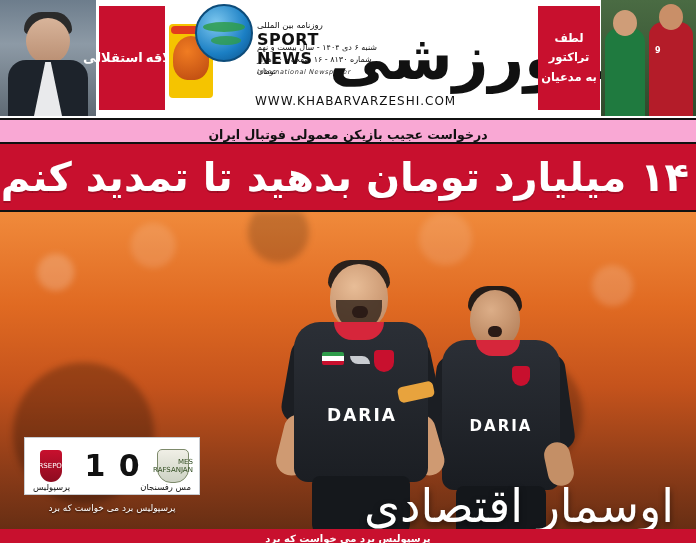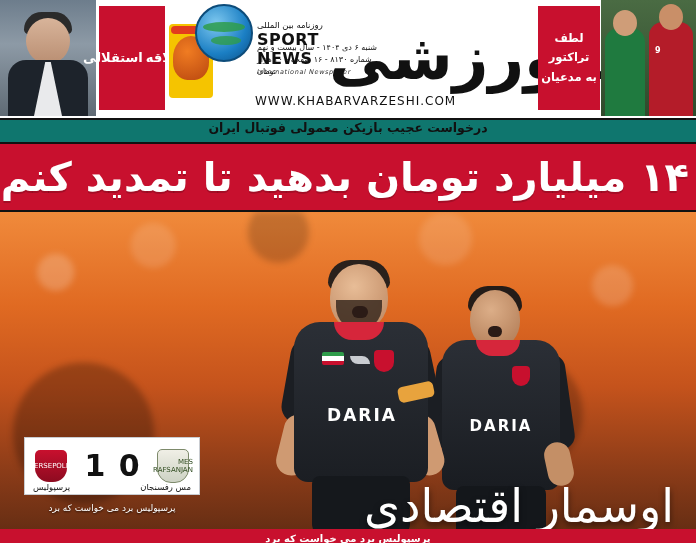--- a/index.html
+++ b/index.html
@@ -50,22 +50,22 @@
     font-size:11.5px;font-weight:bold;line-height:1.35;text-align:center;}
   .mh-photo-right{position:absolute;right:0;top:0;width:95px;height:116px;overflow:hidden;
     background:linear-gradient(180deg,#4a6b43 0%,#2f4a2c 100%);}
   .mh-photo-right .gk{position:absolute;left:4px;top:28px;width:40px;height:88px;background:#1f7a3f;border-radius:14px 14px 0 0;}
   .mh-photo-right .gkh{position:absolute;left:12px;top:10px;width:24px;height:26px;border-radius:50%;background:#cf9d78;}
   .mh-photo-right .pl{position:absolute;left:48px;top:22px;width:44px;height:94px;background:#b41c29;border-radius:14px 14px 0 0;}
   .mh-photo-right .plh{position:absolute;left:58px;top:4px;width:24px;height:26px;border-radius:50%;background:#c98f68;}
   .mh-photo-right .num{position:absolute;left:54px;top:46px;color:#fff;font-size:8px;font-weight:bold;}
 
   
-  .subbanner{position:relative;height:22px;background:#0f766e;border-bottom:2px solid #111;
-    display:flex;align-items:flex-start;justify-content:center;}
+  .subbanner{position:relative;height:22px;background:#f9a8d4;border-bottom:2px solid #111;
+    display:flex;align-items:flex-end;justify-content:center;}
   .subbanner span{font-size:12.5px;font-weight:bold;color:#111;}
 
   
   .headline{position:relative;height:66px;background:#c8102e;border-bottom:2px solid #111;
     display:flex;align-items:center;justify-content:center;overflow:hidden;}
   .headline .txt{font-size:40px;font-weight:bold;color:#fff;line-height:1;letter-spacing:-1px;
     text-shadow:0 2px 0 rgba(0,0,0,.18);white-space:nowrap;}
 
   
   .photo{position:relative;height:335px;overflow:hidden;
@@ -120,21 +120,21 @@
   .p2 .shorts{position:absolute;left:20px;top:196px;width:90px;height:58px;border-radius:8px 8px 12px 12px;background:#14171b;}
 
   
   .photo-title{position:absolute;right:22px;bottom:18px;font-size:46px;font-weight:normal;color:#fff;
     text-shadow:0 3px 6px rgba(0,0,0,.55);line-height:1;letter-spacing:-1px;}
 
   
   .score{position:absolute;left:24px;bottom:52px;width:176px;height:58px;background:#ffffff;border:1px solid #c9ccd1;
     display:flex;align-items:center;justify-content:space-between;padding:0 6px;box-sizing:border-box;}
   .score .club{width:40px;height:46px;display:flex;flex-direction:column;align-items:center;justify-content:center;gap:2px;}
-  .score .crest-a{width:32px;height:32px;border-radius:5px 5px 14px 14px;background:linear-gradient(180deg,#c8102e,#8d0b20);
+  .score .crest-a{width:22px;height:32px;border-radius:5px 5px 14px 14px;background:linear-gradient(180deg,#c8102e,#8d0b20);
     display:flex;align-items:center;justify-content:center;color:#fff;font-size:7px;}
   .score .crest-b{width:30px;height:32px;border-radius:5px 5px 14px 14px;background:linear-gradient(180deg,#f0efe6,#cdd2c4);
     border:1px solid #7d8a6b;display:flex;align-items:center;justify-content:center;color:#2e4a1e;font-size:7px;}
   .score .num{font-size:30px;font-weight:bold;color:#111;line-height:1;}
   .score .names{position:absolute;left:0;right:0;bottom:2px;display:flex;justify-content:space-between;padding:0 8px;
     font-size:8.5px;color:#111;}
   .score-caption{position:absolute;left:24px;bottom:34px;width:176px;text-align:center;font-size:9px;color:#fff;
     text-shadow:0 1px 2px rgba(0,0,0,.7);}
 
   

